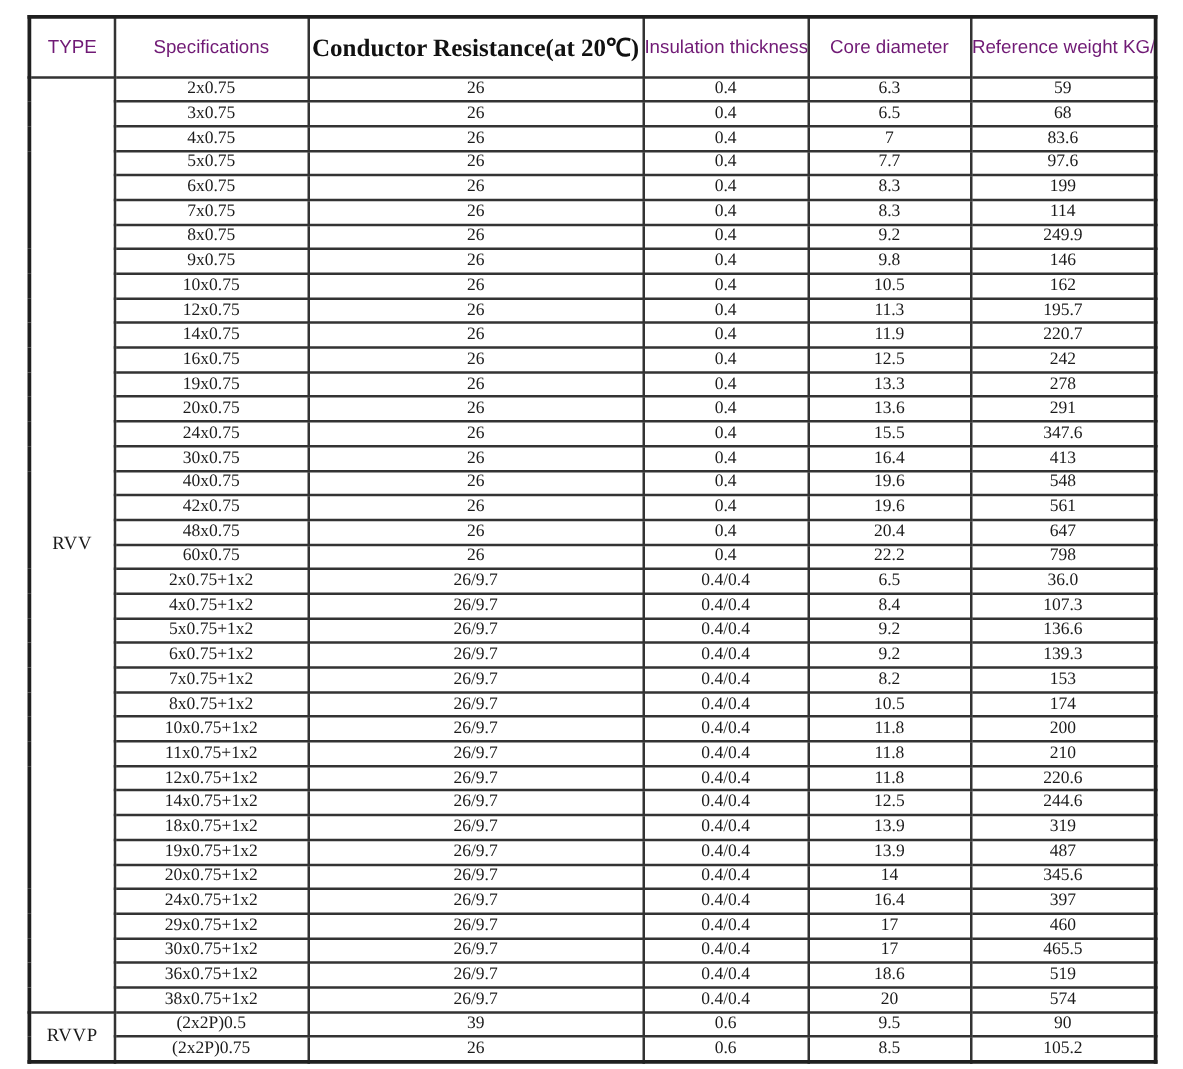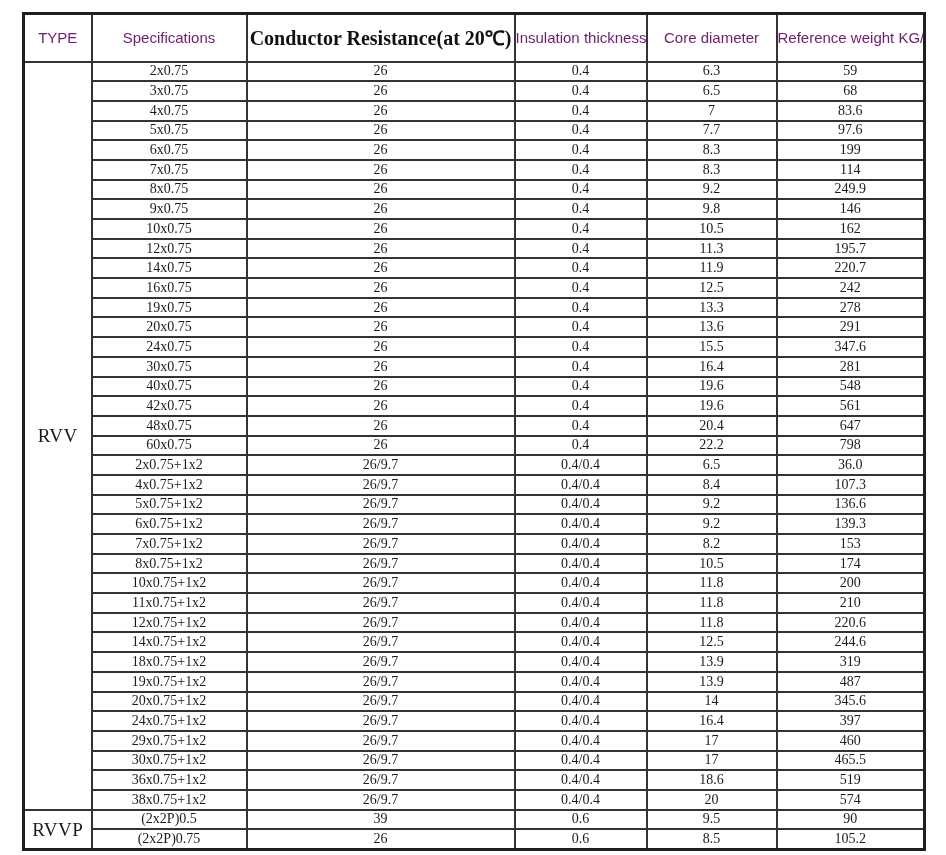--- a/index.html
+++ b/index.html
@@ -54,21 +54,21 @@
   tbody tr.data-row {
     height: 19.7px;
   }
   tbody td {
     font-family: "Liberation Serif", serif;
     font-size: 14px;
     line-height: 1;
     color: #1b1b1b;
   }
   td.type-cell {
-    font-size: 19px;
+    font-size: 15px;
     letter-spacing: 0.5px;
   }
 </style>
 </head>
 <body>
 
 <div class="table-wrap">
   <table class="spec-table">
     <colgroup>
       <col style="width:68px">
@@ -193,21 +193,21 @@
           <td>26</td>
           <td>0.4</td>
           <td>15.5</td>
           <td>347.6</td>
         </tr>
         <tr class="data-row">
           <td>30x0.75</td>
           <td>26</td>
           <td>0.4</td>
           <td>16.4</td>
-          <td>281</td>
+          <td>413</td>
         </tr>
         <tr class="data-row">
           <td>40x0.75</td>
           <td>26</td>
           <td>0.4</td>
           <td>19.6</td>
           <td>548</td>
         </tr>
         <tr class="data-row">
           <td>42x0.75</td>

